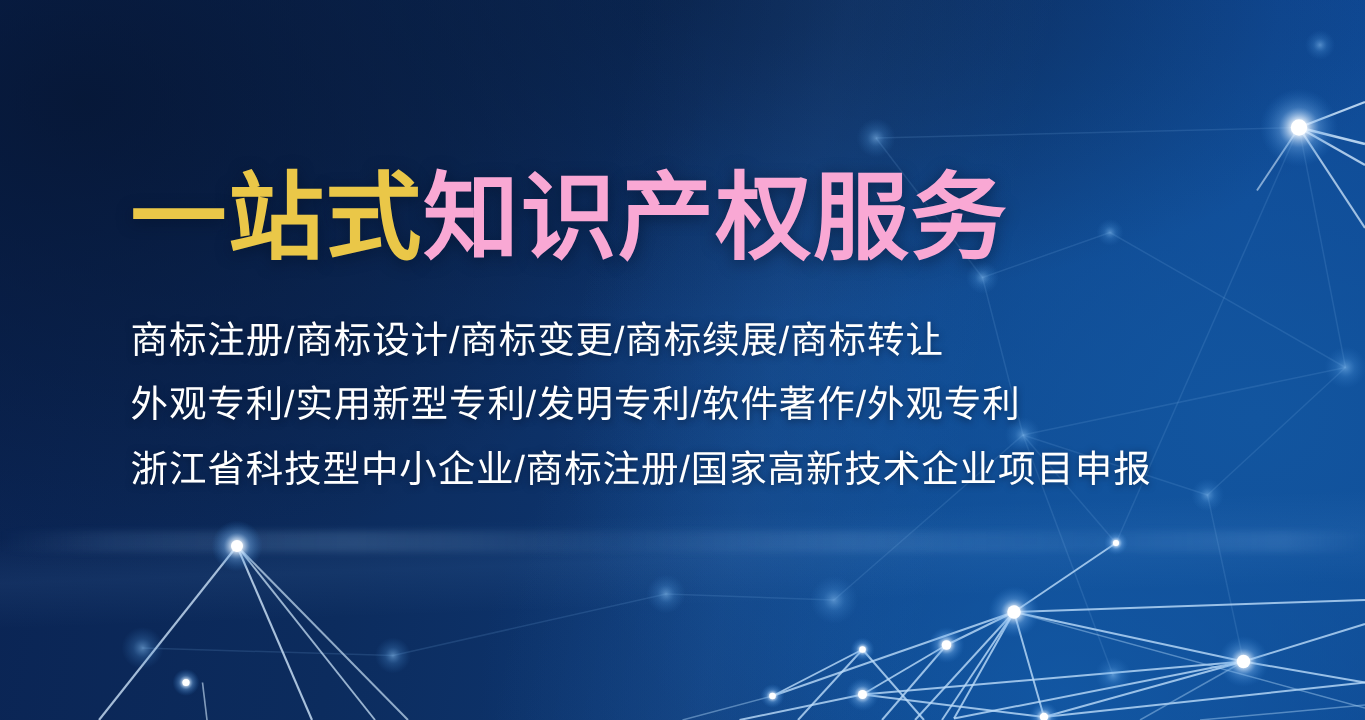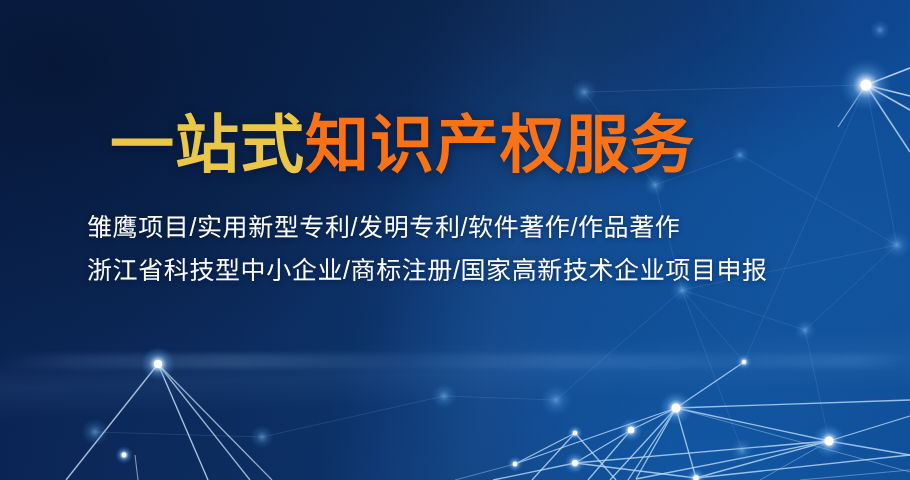--- a/index.html
+++ b/index.html
@@ -70,22 +70,22 @@
   }
   .headline {
     margin: 0;
     font-size: 64px;
     line-height: 74px;
     font-weight: 700;
     letter-spacing: 1px;
     white-space: nowrap;
     text-shadow: 0 2px 10px rgba(3,16,40,0.55);
   }
-  .headline .hl-gold { color: #eac748; margin-left: 23px; }
-  .headline .hl-white { color: #f97316; }
+  .headline .hl-gold { color: #eac748; }
+  .headline .hl-white { color: #f9a8d4; }
 
   .sublines {
     margin-top: 24px;
   }
   .subline {
     color: #ffffff;
     font-size: 25px;
     line-height: 43px;
     font-weight: 400;
     letter-spacing: 0.6px;
@@ -231,18 +231,19 @@
         <circle cx="515" cy="464" r="8" fill="url(#nodeGlow)"></circle>
         <circle cx="515" cy="464" r="2.2" fill="#ffffff"></circle>
       </g>
     </svg>
   </div>
 
   <div class="content">
     <h1 class="headline"><span class="hl-gold">一站式</span><span class="hl-white">知识产权服务</span></h1>
 
     <div class="sublines">
-      <div class="subline">雏鹰项目/实用新型专利/发明专利/软件著作/作品著作</div>
+      <div class="subline">商标注册/商标设计/商标变更/商标续展/商标转让</div>
+      <div class="subline">外观专利/实用新型专利/发明专利/软件著作/外观专利</div>
       <div class="subline">浙江省科技型中小企业/商标注册/国家高新技术企业项目申报</div>
     </div>
   </div>
 
 </div>
 
 </body></html>

